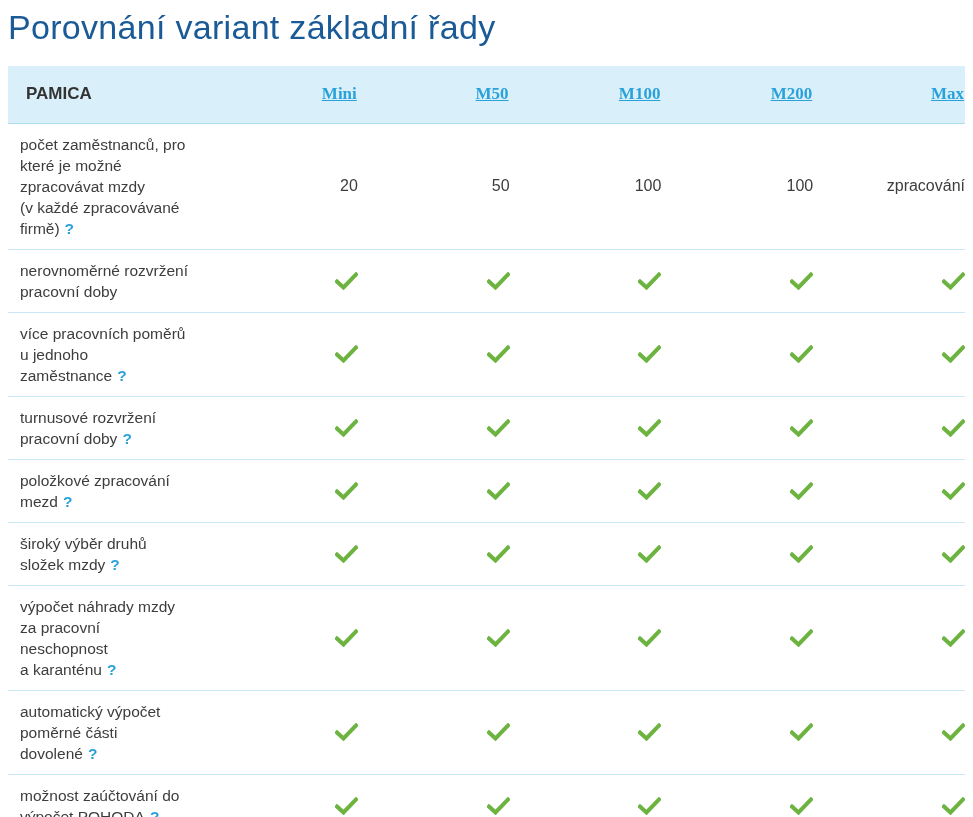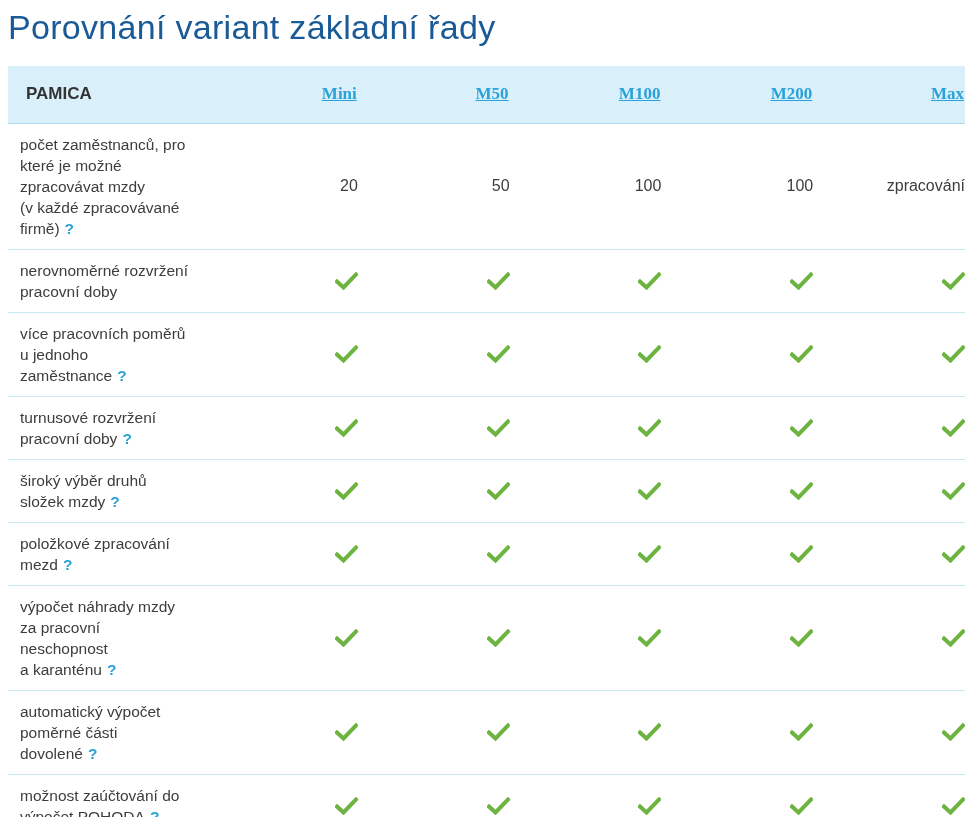--- a/index.html
+++ b/index.html
@@ -212,52 +212,52 @@
   </svg>
 </td>
           <td class="value-cell">
   <svg class="check-icon" width="23" height="18" viewBox="0 0 23 18" aria-hidden="true">
     <polyline points="2,9.5 8.5,15.5 21,2.5" fill="none" stroke-width="4" stroke-linecap="square"></polyline>
   </svg>
 </td>
         </tr>
 
   <tr class="feature-row">
+    <td class="feature-cell"><span class="feature-text">položkové zpracování
+mezd</span><a class="help-link" href="#">?</a></td>
+  <td class="value-cell">
+  <svg class="check-icon" width="23" height="18" viewBox="0 0 23 18" aria-hidden="true">
+    <polyline points="2,9.5 8.5,15.5 21,2.5" fill="none" stroke-width="4" stroke-linecap="square"></polyline>
+  </svg>
+</td>
+          <td class="value-cell">
+  <svg class="check-icon" width="23" height="18" viewBox="0 0 23 18" aria-hidden="true">
+    <polyline points="2,9.5 8.5,15.5 21,2.5" fill="none" stroke-width="4" stroke-linecap="square"></polyline>
+  </svg>
+</td>
+          <td class="value-cell">
+  <svg class="check-icon" width="23" height="18" viewBox="0 0 23 18" aria-hidden="true">
+    <polyline points="2,9.5 8.5,15.5 21,2.5" fill="none" stroke-width="4" stroke-linecap="square"></polyline>
+  </svg>
+</td>
+          <td class="value-cell">
+  <svg class="check-icon" width="23" height="18" viewBox="0 0 23 18" aria-hidden="true">
+    <polyline points="2,9.5 8.5,15.5 21,2.5" fill="none" stroke-width="4" stroke-linecap="square"></polyline>
+  </svg>
+</td>
+          <td class="value-cell">
+  <svg class="check-icon" width="23" height="18" viewBox="0 0 23 18" aria-hidden="true">
+    <polyline points="2,9.5 8.5,15.5 21,2.5" fill="none" stroke-width="4" stroke-linecap="square"></polyline>
+  </svg>
+</td>
+        </tr>
+
+  <tr class="feature-row">
     <td class="feature-cell"><span class="feature-text">široký výběr druhů
 složek mzdy</span><a class="help-link" href="#">?</a></td>
-  <td class="value-cell">
-  <svg class="check-icon" width="23" height="18" viewBox="0 0 23 18" aria-hidden="true">
-    <polyline points="2,9.5 8.5,15.5 21,2.5" fill="none" stroke-width="4" stroke-linecap="square"></polyline>
-  </svg>
-</td>
-          <td class="value-cell">
-  <svg class="check-icon" width="23" height="18" viewBox="0 0 23 18" aria-hidden="true">
-    <polyline points="2,9.5 8.5,15.5 21,2.5" fill="none" stroke-width="4" stroke-linecap="square"></polyline>
-  </svg>
-</td>
-          <td class="value-cell">
-  <svg class="check-icon" width="23" height="18" viewBox="0 0 23 18" aria-hidden="true">
-    <polyline points="2,9.5 8.5,15.5 21,2.5" fill="none" stroke-width="4" stroke-linecap="square"></polyline>
-  </svg>
-</td>
-          <td class="value-cell">
-  <svg class="check-icon" width="23" height="18" viewBox="0 0 23 18" aria-hidden="true">
-    <polyline points="2,9.5 8.5,15.5 21,2.5" fill="none" stroke-width="4" stroke-linecap="square"></polyline>
-  </svg>
-</td>
-          <td class="value-cell">
-  <svg class="check-icon" width="23" height="18" viewBox="0 0 23 18" aria-hidden="true">
-    <polyline points="2,9.5 8.5,15.5 21,2.5" fill="none" stroke-width="4" stroke-linecap="square"></polyline>
-  </svg>
-</td>
-        </tr>
-
-  <tr class="feature-row">
-    <td class="feature-cell"><span class="feature-text">položkové zpracování
-mezd</span><a class="help-link" href="#">?</a></td>
   <td class="value-cell">
   <svg class="check-icon" width="23" height="18" viewBox="0 0 23 18" aria-hidden="true">
     <polyline points="2,9.5 8.5,15.5 21,2.5" fill="none" stroke-width="4" stroke-linecap="square"></polyline>
   </svg>
 </td>
           <td class="value-cell">
   <svg class="check-icon" width="23" height="18" viewBox="0 0 23 18" aria-hidden="true">
     <polyline points="2,9.5 8.5,15.5 21,2.5" fill="none" stroke-width="4" stroke-linecap="square"></polyline>
   </svg>
 </td>

